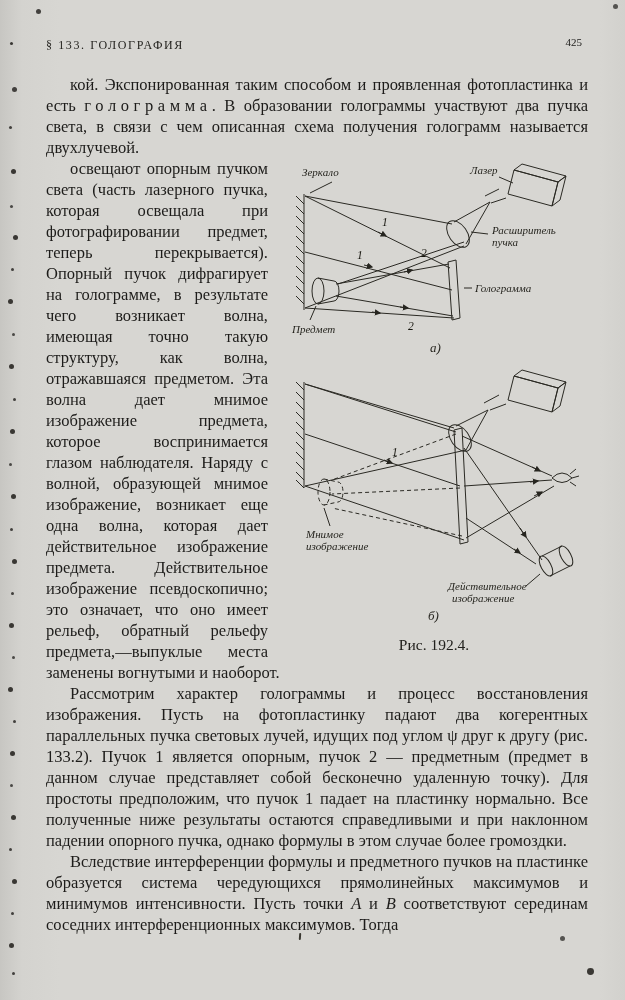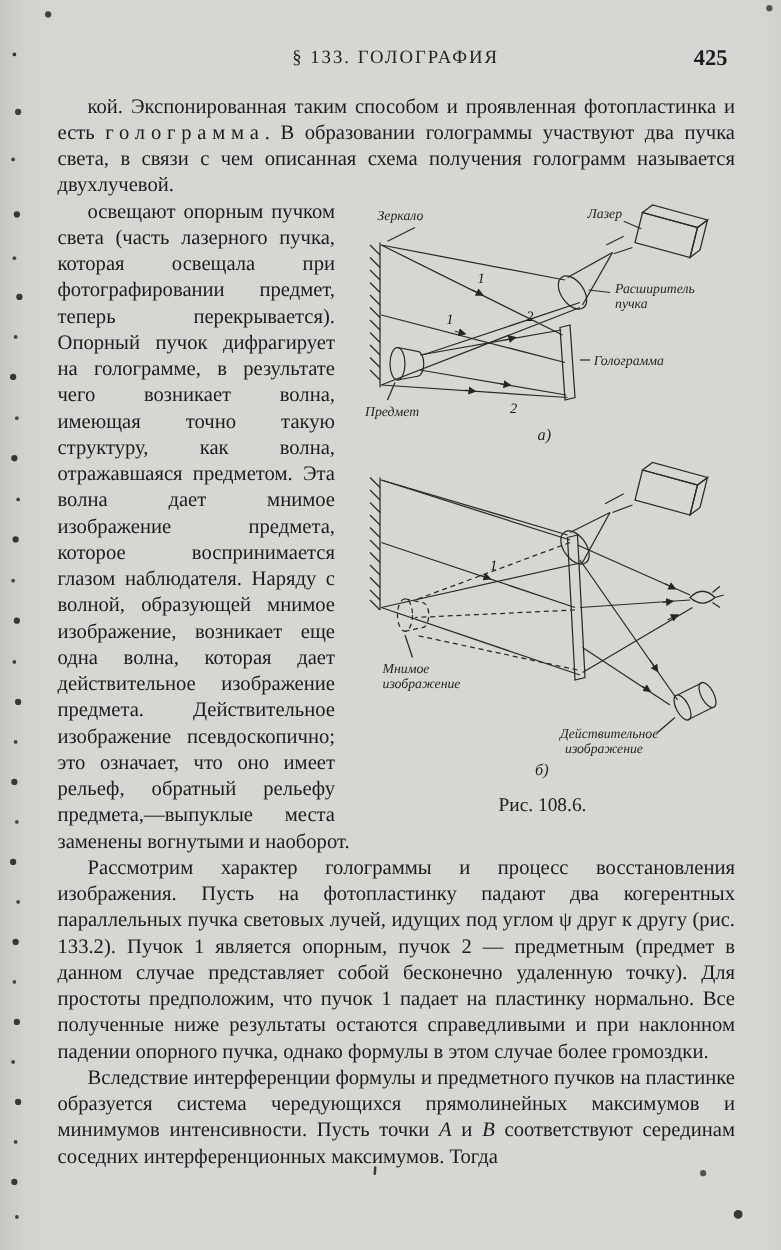--- a/index.html
+++ b/index.html
@@ -6,23 +6,23 @@
   html,body { width:625px; height:1000px; }
   body { font-family:"Liberation Serif", serif; }
 
   .page {
     position:relative; width:625px; height:1000px; overflow:hidden;
     background:linear-gradient(90deg,#c7c6c2 0px,#d4d3cf 22px,#d7d6d2 60px,#d7d6d2 96%,#d2d1cd 100%);
     color:#1d1c1a;
   }
 
   .header { position:absolute; top:38px; left:46px; width:542px; height:20px; }
-  .header .section { position:absolute; left:0; right:1px; text-align:center;
-      font-size:15px; letter-spacing:1.6px; color:#24231f; }
-  .header .pagenum { position:absolute; right:6px; top:-2px; font-size:18px; font-weight:bold; }
+  .header .section { position:absolute; left:0; right:1px; text-align:left;
+      font-size:12px; letter-spacing:1.6px; color:#24231f; }
+  .header .pagenum { position:absolute; right:6px; top:-2px; font-size:11px; font-weight:normal; }
 
   .content {
     position:absolute; top:74px; left:46px; width:542px;
     font-size:16.5px; line-height:21px; text-align:justify;
   }
   .para { text-indent:24px; }
   .emph-spaced { letter-spacing:0.28em; }
   .lat-em { font-style:italic; }
 
   .fig { float:right; display:block; width:308px; margin:2px 0 4px 12px; text-indent:0; }
@@ -229,21 +229,21 @@
             <line x1="246" y1="218" x2="260" y2="206"></line>
           </g>
         </g>
         <text class="dlabel" x="26" y="170">Мнимое</text>
         <text class="dlabel" x="26" y="182">изображение</text>
         <text class="dlabel" x="168" y="222">Действительное</text>
         <text class="dlabel" x="172" y="234">изображение</text>
         <text class="dnum" x="112" y="88">1</text>
         <text class="dsub" x="148" y="252">б)</text>
       </svg>
-      <span class="fig-caption">Рис. 108.6.</span>
+      <span class="fig-caption">Рис. 192.4.</span>
     </span><span>освещают опорным пучком света (часть лазерного пучка, которая освещала при фотографировании предмет, теперь перекрывается). Опорный пучок дифрагирует на голограмме, в результате чего возникает волна, имеющая точно такую структуру, как волна, отражавшаяся предметом. Эта волна дает мнимое изображение предмета, которое воспринимается глазом наблюдателя. Наряду с волной, образующей мнимое изображение, возникает еще одна волна, которая дает действительное изображение предмета. Действительное изображение псевдоскопично; это означает, что оно имеет рельеф, обратный рельефу предмета,—выпуклые места заменены вогнутыми и наоборот.</span></div>
 
     <div class="para"><span>Рассмотрим характер голограммы и процесс восстановления изображения. Пусть на фотопластинку падают два когерентных параллельных пучка световых лучей, идущих под углом ψ друг к другу (рис. 133.2). Пучок 1 является опорным, пучок 2 — предметным (предмет в данном случае представляет собой бесконечно удаленную точку). Для простоты предположим, что пучок 1 падает на пластинку нормально. Все полученные ниже результаты остаются справедливыми и при наклонном падении опорного пучка, однако формулы в этом случае более громоздки.</span></div>
 
     <div class="para"><span>Вследствие интерференции формулы и предметного пучков на пластинке образуется система чередующихся прямолинейных максимумов и минимумов интенсивности. Пусть точки </span><span class="lat-em">A</span><span> и </span><span class="lat-em">B</span><span> соответствуют серединам соседних интерференционных максимумов. Тогда</span></div>
 
   </div>
 </div>
 
 </body></html>

